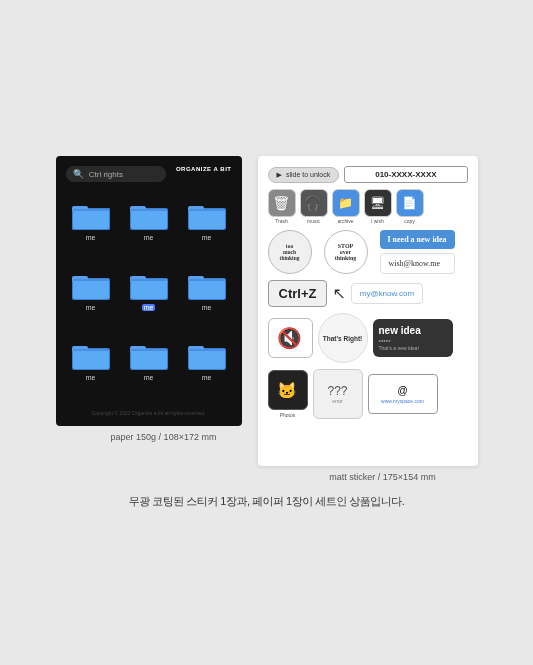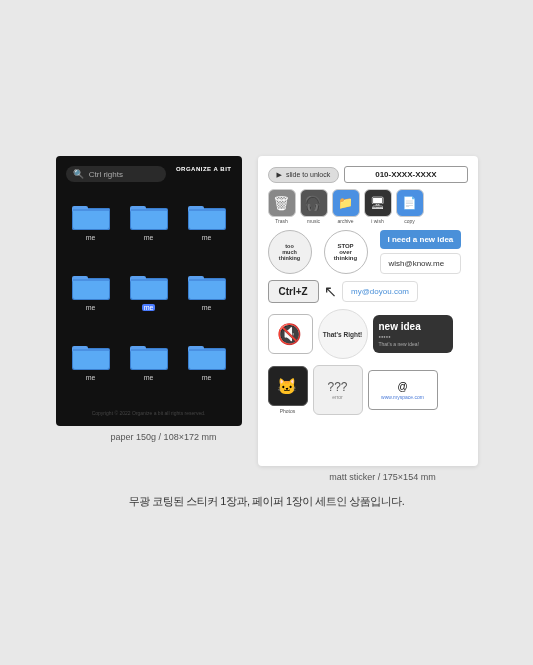--- a/index.html
+++ b/index.html
@@ -215,21 +215,21 @@
       padding: 5px 8px;
       border-radius: 4px;
       border: 1px solid #ddd;
     }
 
     .ctrl-z-sticker {
       background: #f0f0f0;
       border: 1px solid #999;
       border-radius: 4px;
       padding: 5px 10px;
-      font-size: 10px;
+      font-size: 13px;
       font-weight: bold;
       color: #222;
     }
 
     .cursor-sticker {
       font-size: 16px;
       color: #333;
     }
 
     .myspace-sticker {
@@ -368,20 +368,21 @@
       font-size: 6px;
       color: #333;
       font-weight: bold;
       padding: 3px;
     }
 
     .row3 {
       display: flex;
       gap: 12px;
       align-items: center;
+      font-family: Liberation Serif, serif;
     }
 
     .row4 {
       display: flex;
       gap: 5px;
       align-items: center;
     }
 
     .row5 {
       display: flex;
@@ -567,21 +568,21 @@
           </div>
           <div style="display:flex;flex-direction:column;gap:4px;">
             <div class="need-idea-sticker">I need a new idea</div>
             <div class="doyou-sticker">wish@know.me</div>
           </div>
         </div>
 
         <div class="row4">
           <div class="ctrl-z-sticker">Ctrl+Z</div>
           <div class="cursor-sticker">↖</div>
-          <div class="myspace-sticker">my@doyou.com</div>
+          <div class="myspace-sticker">my@know.com</div>
         </div>
 
         <div class="row5">
           <div class="mute-sticker">
             <span style="font-size:20px;">🔇</span>
           </div>
           <div class="thats-right-sticker">
             <span>That's Right!</span>
           </div>
           <div class="new-idea-box">

